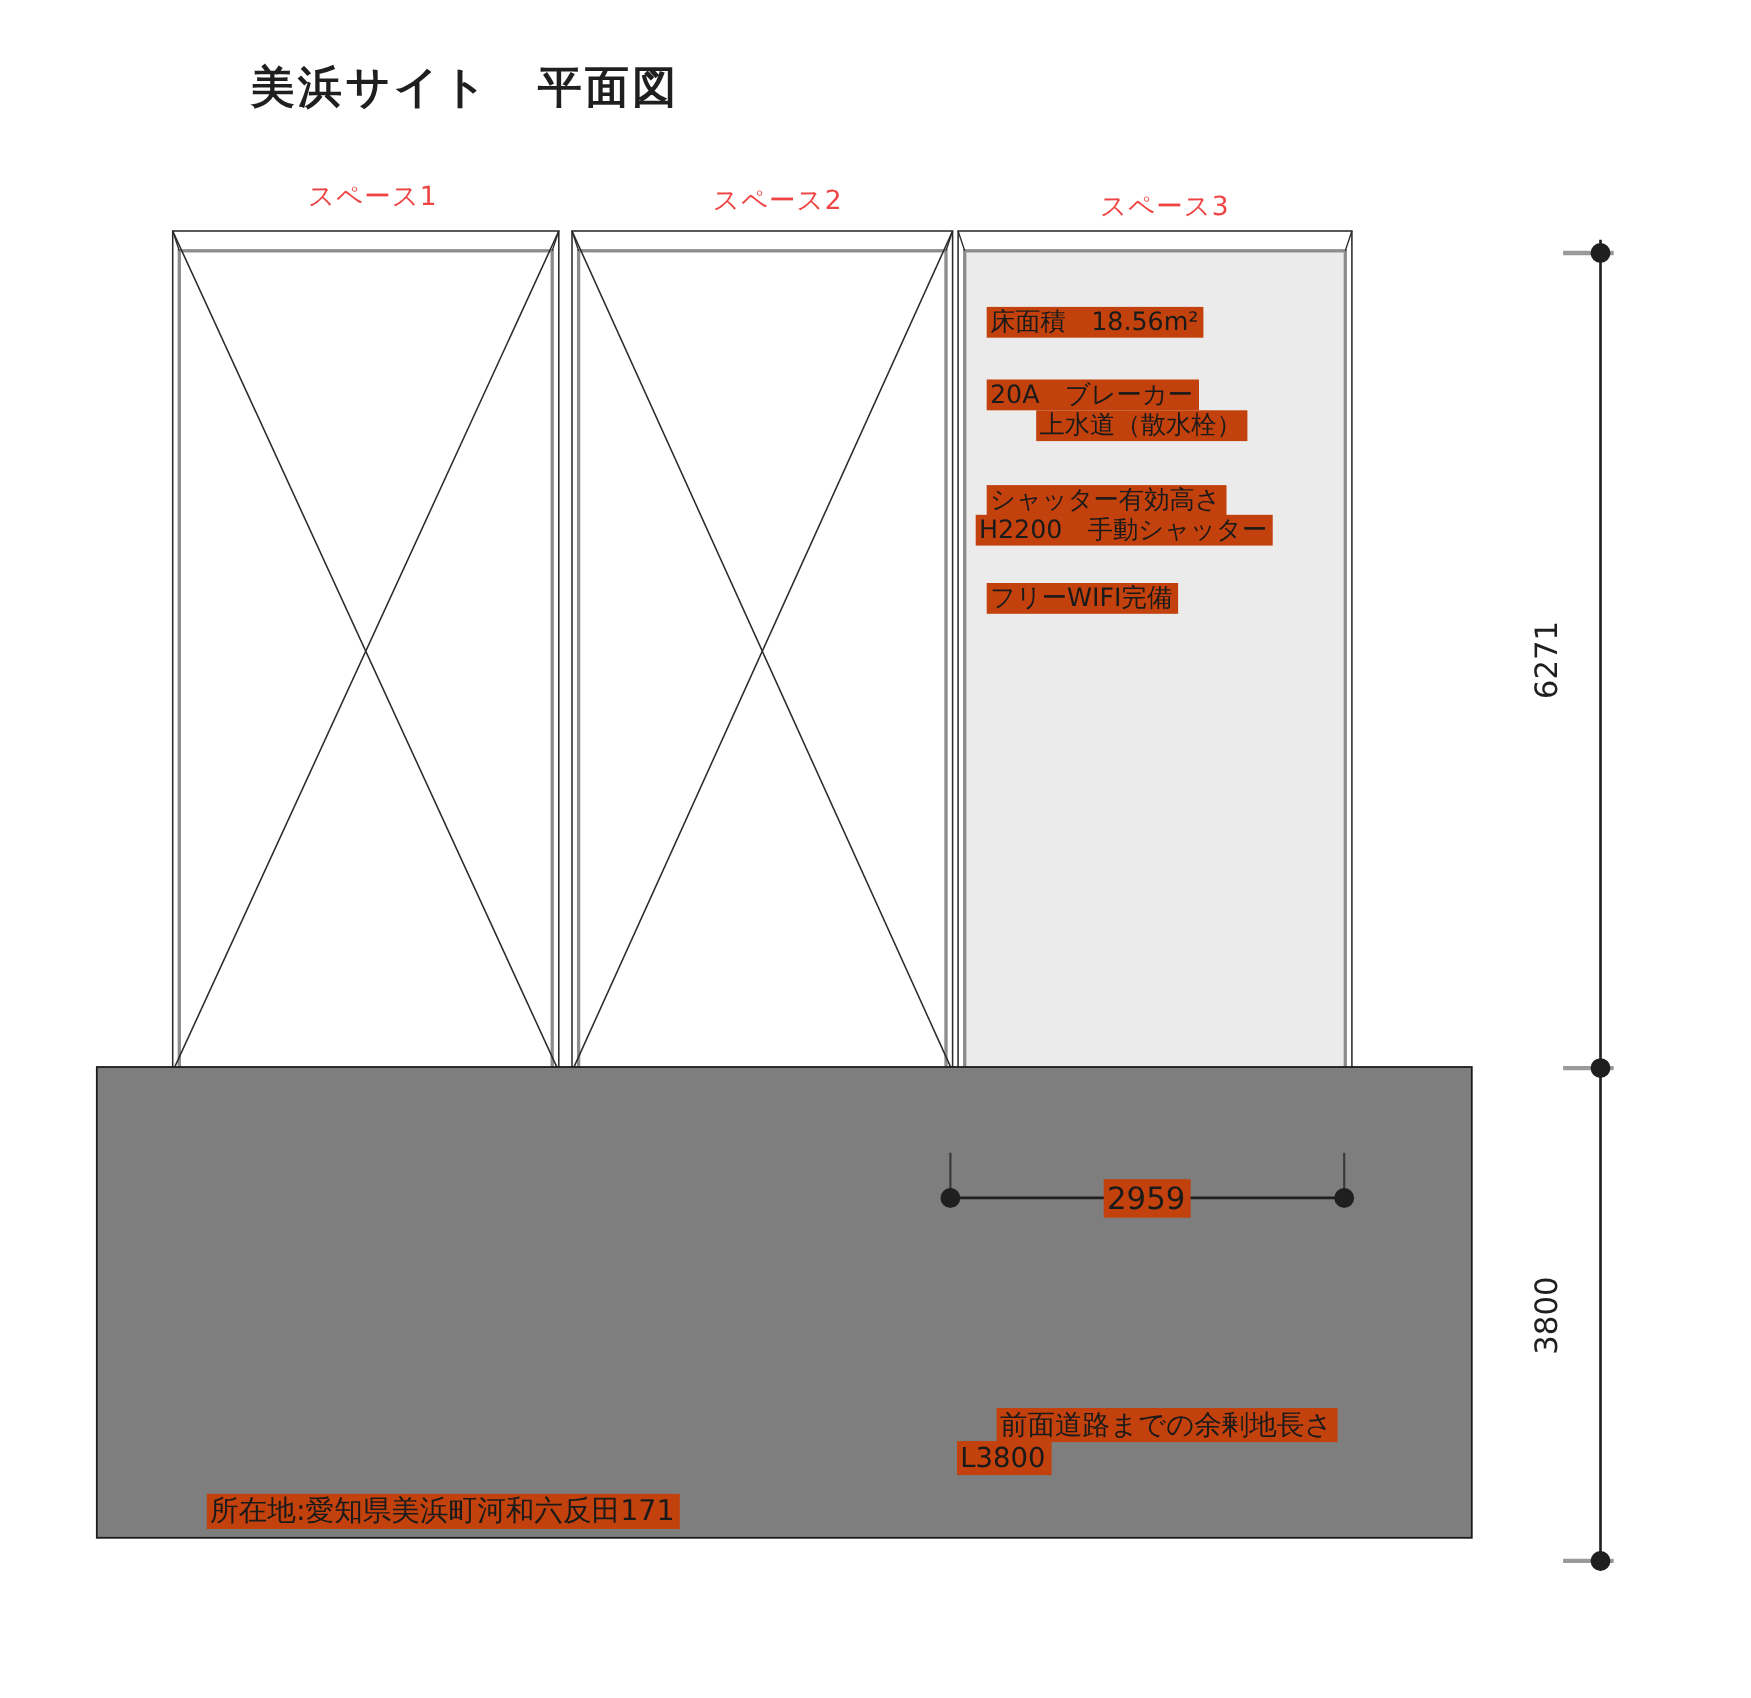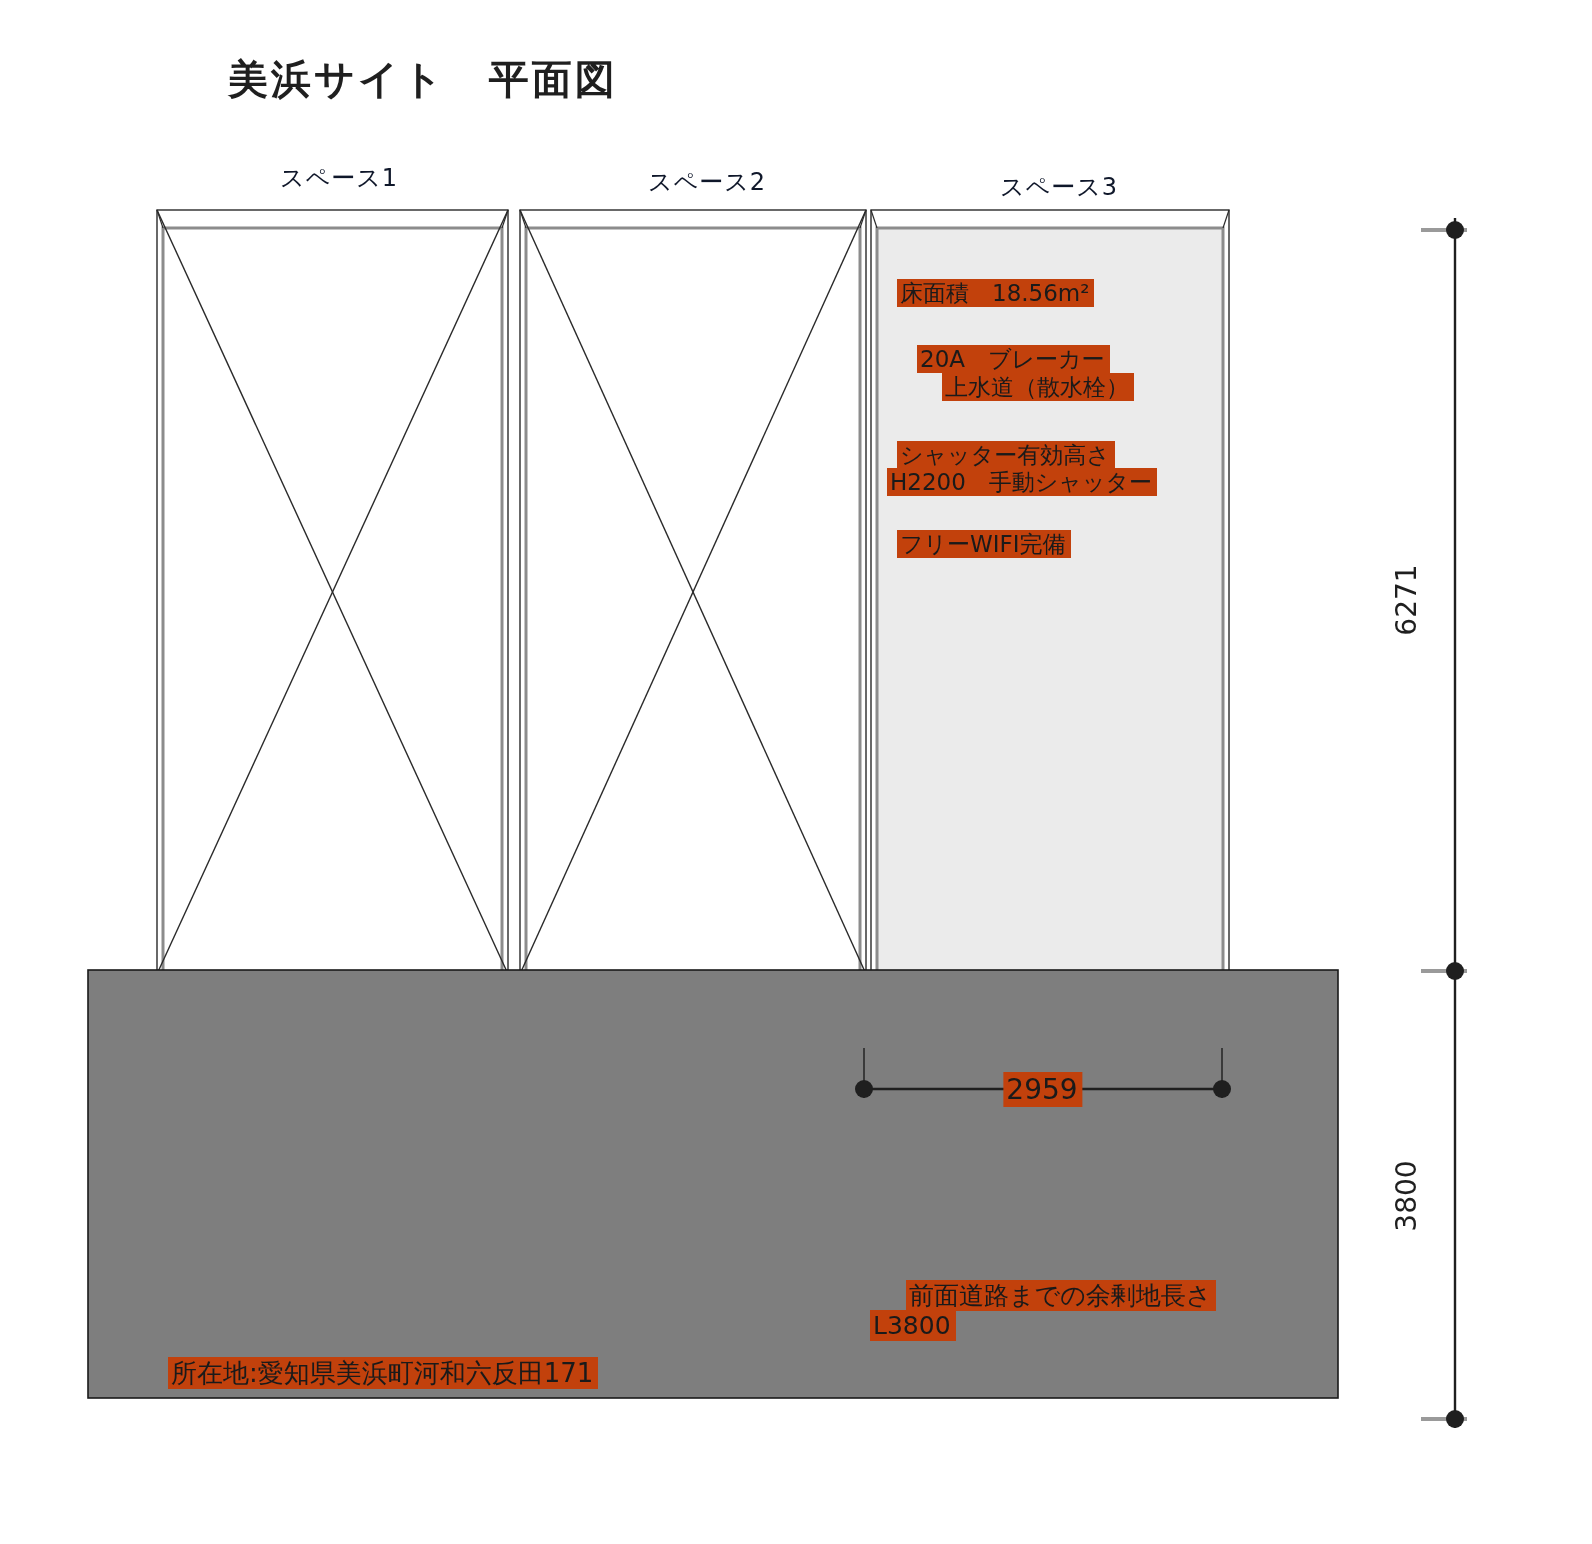--- a/index.html
+++ b/index.html
@@ -13,21 +13,21 @@
     overflow: hidden;
   }
   #plan-svg { position: absolute; left: 0; top: 0; }
   .abs { position: absolute; white-space: nowrap; }
   .title {
     font-size: 40px;
     font-weight: 600;
     letter-spacing: 3px;
     color: #1f1f1f;
   }
-  .space-label { font-size: 24px; color: #0f172a; letter-spacing: 1px; }
+  .space-label { font-size: 24px; color: #ef4444; letter-spacing: 1px; }
   .note-line { font-size: 23px; line-height: 30px; }
   .note-line span, .road-line span, .addr span, .dim-h span {
     background: #c2410c;
     padding: 1px 5px 1px 3px;
   }
   .road-line { font-size: 25px; line-height: 30px; }
   .addr { font-size: 26px; }
   .dim-h { font-size: 28px; margin-top: 36px; }
   .dim-v {
     font-size: 28px;
@@ -80,21 +80,21 @@
 
   <div class="abs title" style="left:228px; top:52px;">美浜サイト　平面図</div>
 
   <div class="abs space-label" style="left:280px; top:162px;">スペース1</div>
   <div class="abs space-label" style="left:637px; top:166px;margin-left:11px;">スペース2</div>
   <div class="abs space-label" style="left:980px; top:171px;margin-left:20px;">スペース3</div>
 
   <div class="abs note-line" style="left:897px; top:278px;">
     <span>床面積　18.56m²</span>
   </div>
-  <div class="abs note-line" style="left:897px; top:344px;margin-left:20px;">
+  <div class="abs note-line" style="left:897px; top:344px;">
     <span>20A　ブレーカー</span>
   </div>
   <div class="abs note-line" style="left:897px; top:372px;padding-left:45px;">
     <span>上水道（散水栓）</span>
   </div>
   <div class="abs note-line" style="left:897px; top:440px;">
     <span>シャッター有効高さ</span>
   </div>
   <div class="abs note-line" style="left:887px; top:467px;">
     <span>H2200　手動シャッター</span>
@@ -109,17 +109,17 @@
   <div class="abs dim-v" style="left:1406px; top:600px;">6271</div>
   <div class="abs dim-v" style="left:1406px; top:1196px;">3800</div>
 
   <div class="abs road-line" style="left:870px; top:1281px;padding-left:36px;">
     <span>前面道路までの余剰地長さ</span>
   </div>
   <div class="abs road-line" style="left:870px; top:1311px;">
     <span>L3800</span>
   </div>
 
-  <div class="abs addr" style="left:168px; top:1356px;text-align:center;">
+  <div class="abs addr" style="left:188px; top:1356px;text-align:center;">
     <span>所在地:愛知県美浜町河和六反田171</span>
   </div>
 
 </div>
 
 </body></html>

